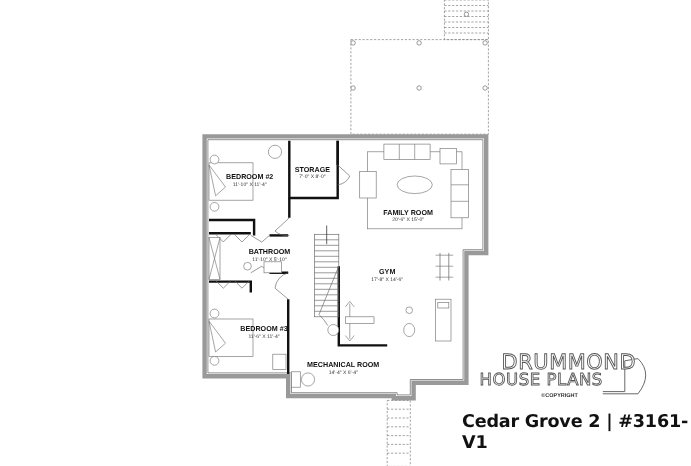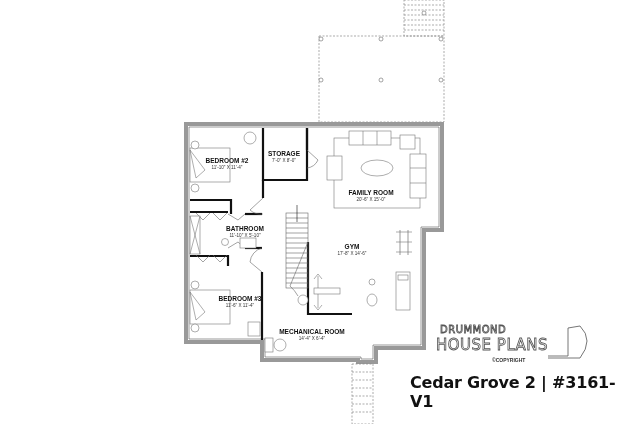--- a/index.html
+++ b/index.html
@@ -1,24 +1,24 @@
 <!DOCTYPE html>
 <html><head>
 <meta charset="utf-8">
 <style>
   html, body { margin: 0; padding: 0; background: #ffffff; }
   body { width: 628px; height: 424px; position: relative; overflow: hidden; font-family: "Liberation Sans", sans-serif; }
   #plan { position: absolute; left: 0; top: 0; width: 628px; height: 424px; }
   .room-name { font-family: "Liberation Sans", sans-serif; font-weight: bold; font-size: 6.5px; fill: #111; text-anchor: middle; }
   .room-dim { font-family: "Liberation Sans", sans-serif; font-size: 4.6px; fill: #333; text-anchor: middle; }
   .brand { position: absolute; font-family: "DejaVu Sans", sans-serif; color: #fff; -webkit-text-stroke: 0.8px #555; letter-spacing: 0.5px; }
-  .brand1 { left: 440px; top: 322px; font-size: 10px; line-height: 15px; }
+  .brand1 { left: 456px; top: 322px; font-size: 19px; line-height: 15px; }
   .brand2 { left: 436px; top: 338px; font-size: 15px; line-height: 15px; }
   .copyright { position: absolute; left: 492px; top: 357px; font-size: 5px; font-weight: bold; color: #333; font-family: "Liberation Sans", sans-serif; }
-  .plan-title { position: absolute; left: 410px; top: 373px; font-size: 16px; font-weight: bold; color: #111; font-family: "DejaVu Sans", sans-serif; letter-spacing: -0.2px; }
+  .plan-title { position: absolute; left: 420px; top: 373px; font-size: 16px; font-weight: bold; color: #111; font-family: "DejaVu Sans", sans-serif; letter-spacing: -0.2px; }
 </style>
 </head>
 <body>
 
 <svg id="plan" viewBox="0 0 628 424" xmlns="http://www.w3.org/2000/svg">
 
   <g fill="none" stroke="#888" stroke-width="0.7" stroke-dasharray="2,1.5">
     <rect x="319" y="36" width="125" height="86"></rect>
     <rect x="404" y="0" width="40" height="36"></rect>
     <line x1="404" y1="5" x2="444" y2="5"></line>

